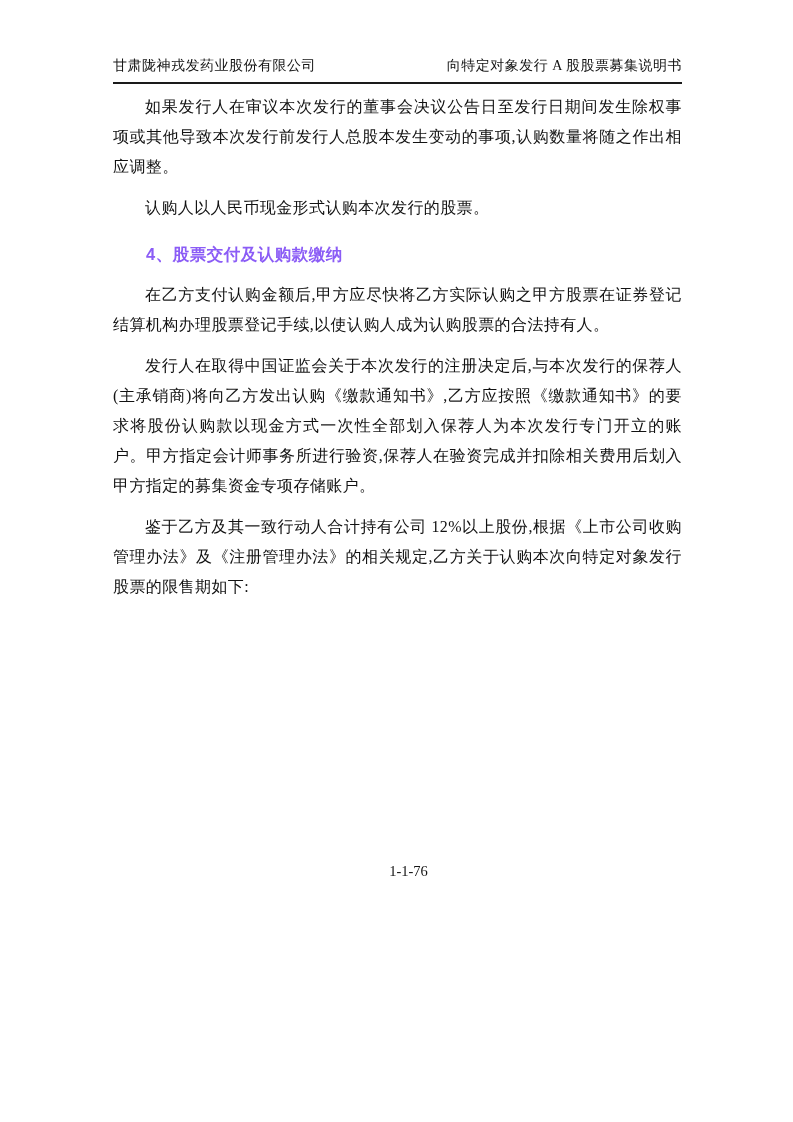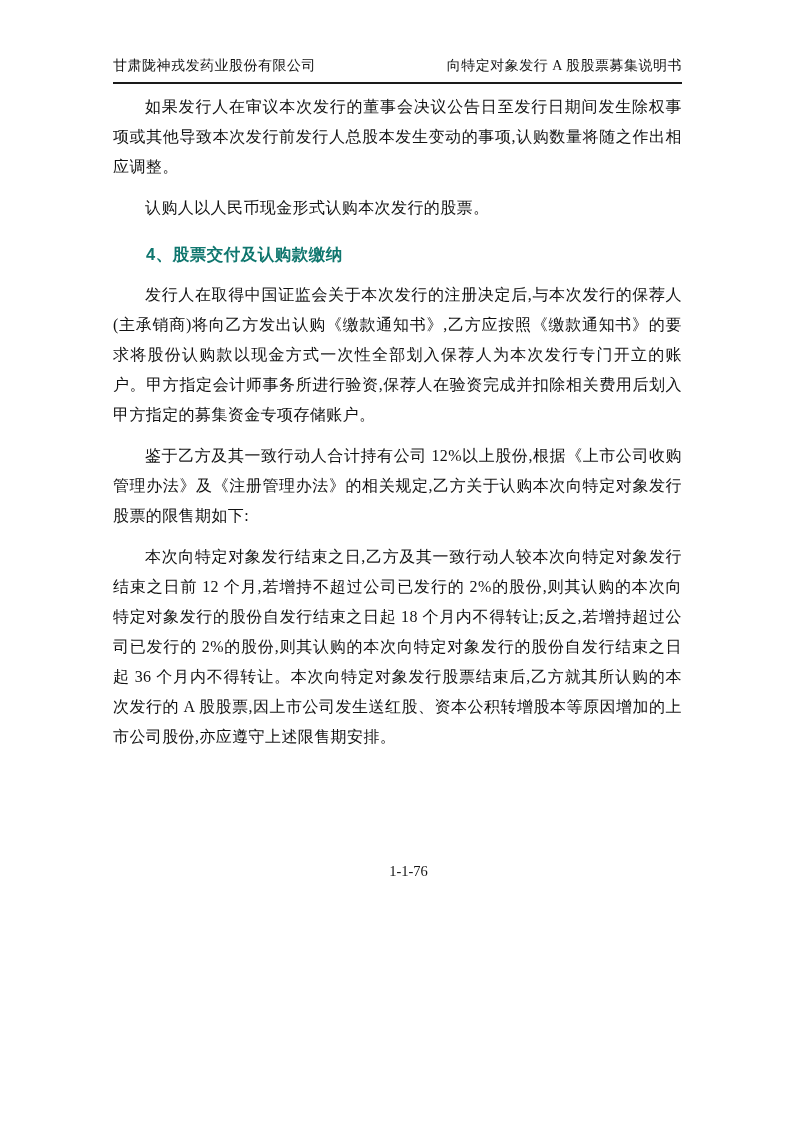--- a/index.html
+++ b/index.html
@@ -42,21 +42,21 @@
   .doc-body .para:first-child {
     margin-top: 8px;
   }
   .heading {
     margin: 16px 0 5px 0;
     text-indent: 2em;
     font-size: 16.5px;
     font-weight: 700;
     font-family: "Liberation Sans", "DejaVu Sans", sans-serif;
     letter-spacing: 0.5px;
-    color: #0f766e;
+    color: #8b5cf6;
   }
   .page-footer {
     position: absolute;
     left: 0;
     right: 0;
     bottom: 56px;
     text-align: center;
     font-size: 14.5px;
     color: #121212;
     padding-left: 24px;
@@ -69,22 +69,22 @@
 
   <header class="page-header">
     <span>甘肃陇神戎发药业股份有限公司</span>
     <span>向特定对象发行 A 股股票募集说明书</span>
   </header>
 
   <main class="doc-body">
     <p class="para">如果发行人在审议本次发行的董事会决议公告日至发行日期间发生除权事项或其他导致本次发行前发行人总股本发生变动的事项,认购数量将随之作出相应调整。</p>
     <p class="para">认购人以人民币现金形式认购本次发行的股票。</p>
     <h2 class="heading">4、股票交付及认购款缴纳</h2>
+    <p class="para">在乙方支付认购金额后,甲方应尽快将乙方实际认购之甲方股票在证券登记结算机构办理股票登记手续,以使认购人成为认购股票的合法持有人。</p>
     <p class="para">发行人在取得中国证监会关于本次发行的注册决定后,与本次发行的保荐人(主承销商)将向乙方发出认购《缴款通知书》,乙方应按照《缴款通知书》的要求将股份认购款以现金方式一次性全部划入保荐人为本次发行专门开立的账户。甲方指定会计师事务所进行验资,保荐人在验资完成并扣除相关费用后划入甲方指定的募集资金专项存储账户。</p>
     <p class="para">鉴于乙方及其一致行动人合计持有公司 12%以上股份,根据《上市公司收购管理办法》及《注册管理办法》的相关规定,乙方关于认购本次向特定对象发行股票的限售期如下:</p>
-    <p class="para">本次向特定对象发行结束之日,乙方及其一致行动人较本次向特定对象发行结束之日前 12 个月,若增持不超过公司已发行的 2%的股份,则其认购的本次向特定对象发行的股份自发行结束之日起 18 个月内不得转让;反之,若增持超过公司已发行的 2%的股份,则其认购的本次向特定对象发行的股份自发行结束之日起 36 个月内不得转让。本次向特定对象发行股票结束后,乙方就其所认购的本次发行的 A 股股票,因上市公司发生送红股、资本公积转增股本等原因增加的上市公司股份,亦应遵守上述限售期安排。</p>
   </main>
 
   <footer class="page-footer">
     <span>1-1-76</span>
   </footer>
 
 </div>
 
 </body></html>

